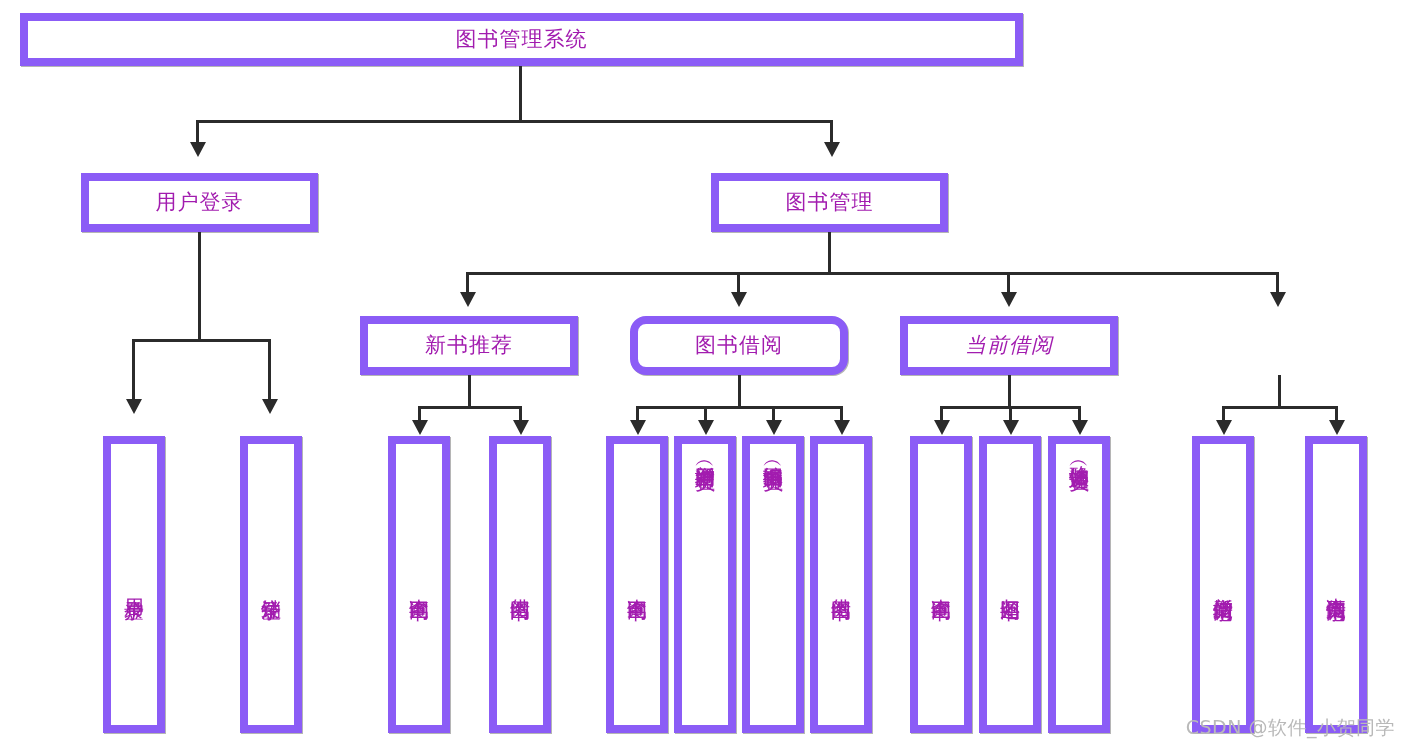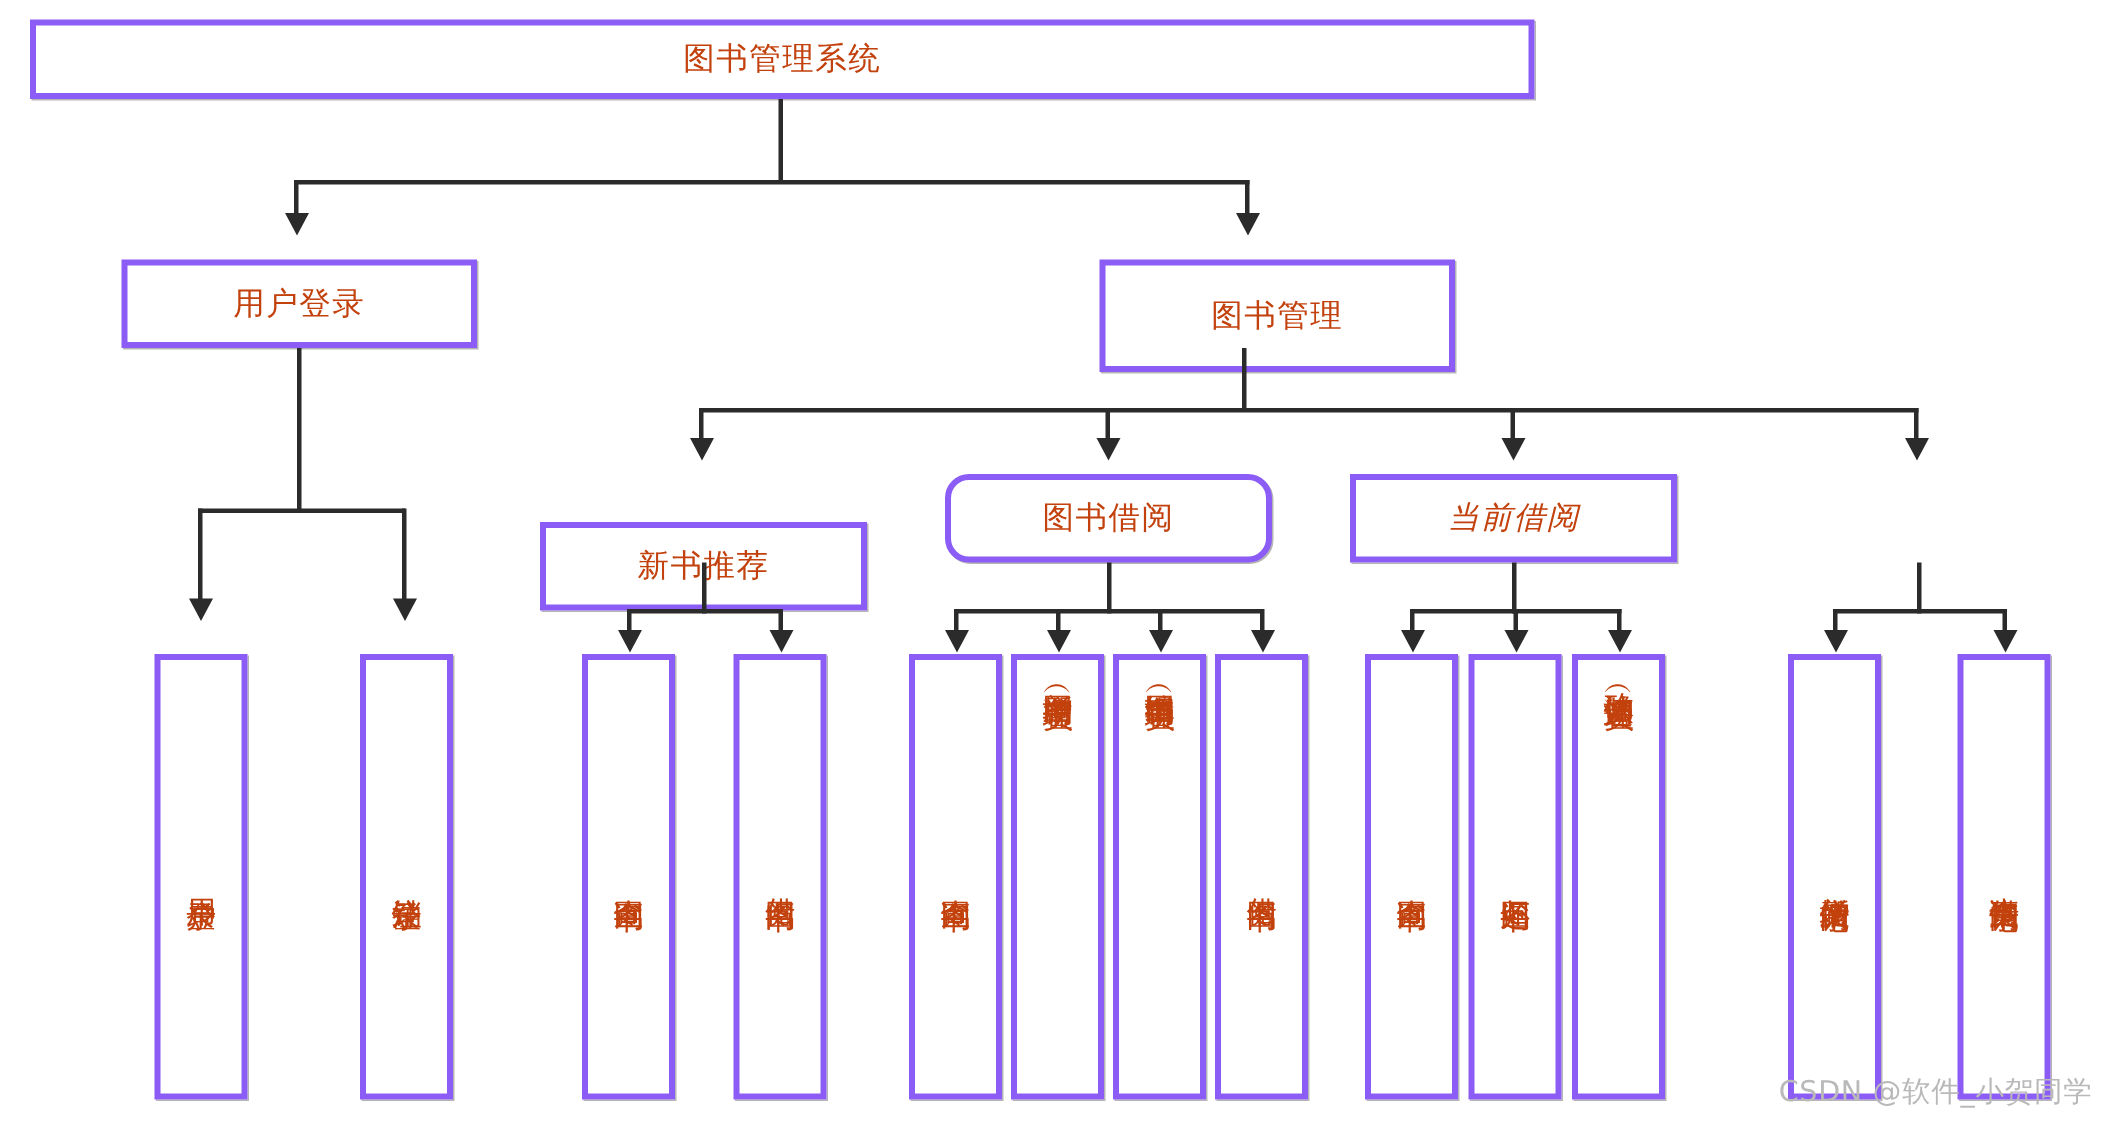--- a/index.html
+++ b/index.html
@@ -16,26 +16,26 @@
     width: 1405px;
     height: 747px;
     background: #ffffff;
     overflow: hidden;
   }
   
   .node {
     position: absolute;
     box-sizing: border-box;
     background: #ffffff;
-    border: 4px solid #8b5cf6;
+    border: 8px solid #8b5cf6;
     box-shadow: 1px 1px 0 0 rgba(120,120,120,0.55);
     display: flex;
     align-items: center;
     justify-content: center;
-    color: #c2410c;
+    color: #a21caf;
     line-height: 1.18;
   }
   .node.horiz {
     font-size: 21px;
     letter-spacing: 1px;
   }
   .node.leaf {
     font-size: 20px;
     letter-spacing: 0px;
     align-items: flex-start;
@@ -96,21 +96,21 @@
   <div class="vline" style="left:196px; top:120px; width:3px; height:26px;"></div>
   <div class="arrow" style="left:190px; top:142px;"></div>
 
   <div class="vline" style="left:830px; top:120px; width:3px; height:26px;"></div>
   <div class="arrow" style="left:824px; top:142px;"></div>
 
   <div class="node horiz" style="left:81px; top:173px; width:237px; height:59px;">
     <span>用户登录</span>
   </div>
 
-  <div class="node horiz" style="left:711px; top:173px; width:237px; height:75px;margin-left:22px;">
+  <div class="node horiz" style="left:711px; top:173px; width:237px; height:59px;">
     <span>图书管理</span>
   </div>
 
   <div class="vline" style="left:198px; top:232px; width:3px; height:110px;"></div>
   <div class="hline" style="left:132px; top:339px; width:138px; height:3px;"></div>
   <div class="vline" style="left:132px; top:339px; width:3px; height:64px;"></div>
   <div class="arrow" style="left:126px; top:399px;"></div>
   <div class="vline" style="left:268px; top:339px; width:3px; height:64px;"></div>
   <div class="arrow" style="left:262px; top:399px;"></div>
 
@@ -118,21 +118,21 @@
   <div class="hline" style="left:466px; top:272px; width:813px; height:3px;"></div>
   <div class="vline" style="left:466px; top:272px; width:3px; height:24px;"></div>
   <div class="arrow" style="left:460px; top:292px;"></div>
   <div class="vline" style="left:737px; top:272px; width:3px; height:24px;"></div>
   <div class="arrow" style="left:731px; top:292px;"></div>
   <div class="vline" style="left:1007px; top:272px; width:3px; height:24px;"></div>
   <div class="arrow" style="left:1001px; top:292px;"></div>
   <div class="vline" style="left:1276px; top:272px; width:3px; height:24px;"></div>
   <div class="arrow" style="left:1270px; top:292px;"></div>
 
-  <div class="node horiz" style="left:360px; top:316px; width:218px; height:59px;margin-top:32px;">
+  <div class="node horiz" style="left:360px; top:316px; width:218px; height:59px;">
     <span>新书推荐</span>
   </div>
   <div class="node horiz" style="left:630px; top:316px; width:218px; height:59px;border-radius:16px;">
     <span>图书借阅</span>
   </div>
   <div class="node horiz" style="left:900px; top:316px; width:218px; height:59px;font-style:italic;">
     <span>当前借阅</span>
   </div>
 
   <div class="vline" style="left:468px; top:375px; width:3px; height:34px;"></div>

